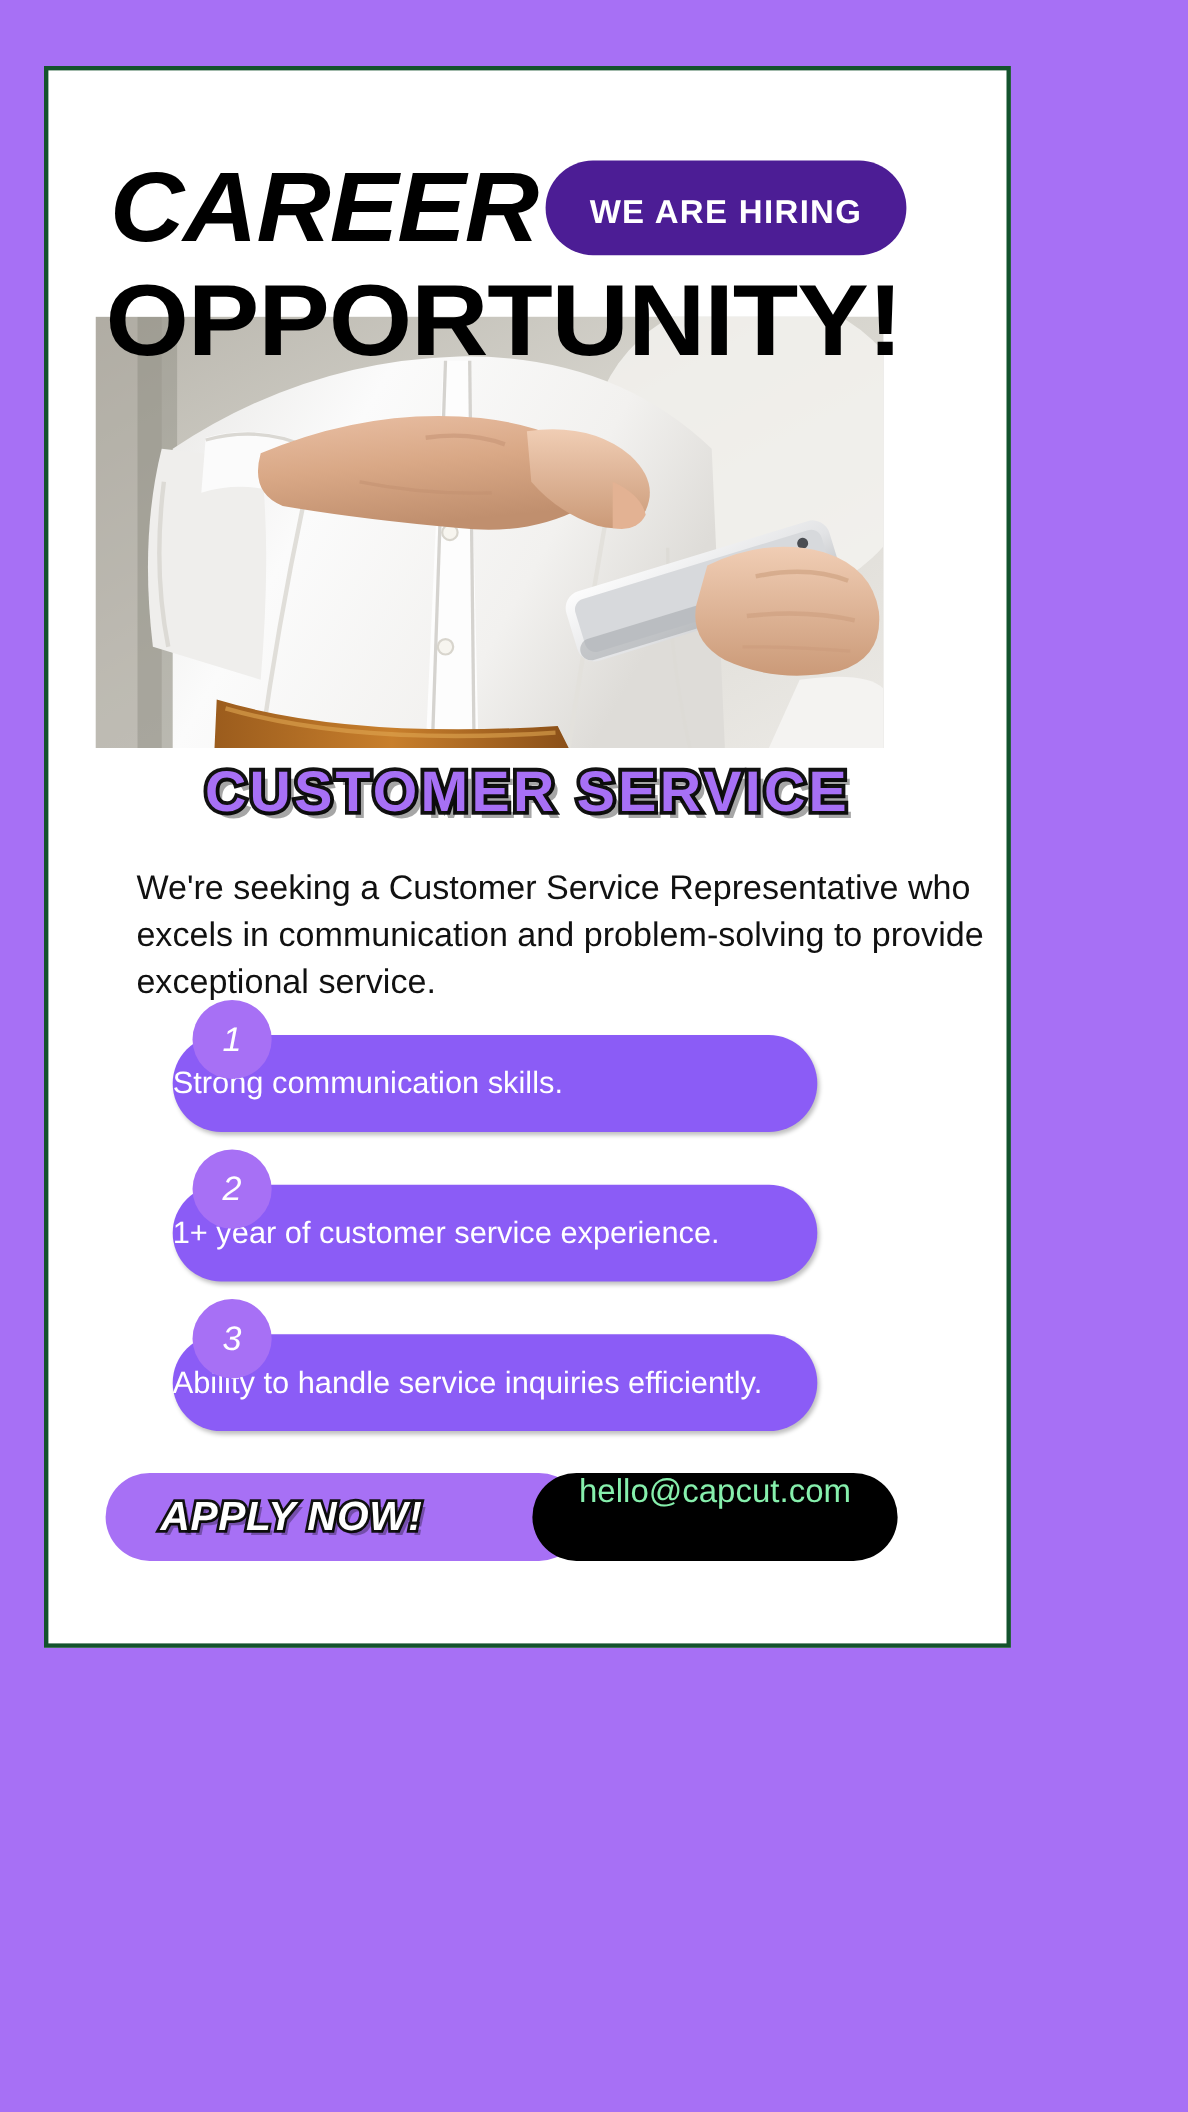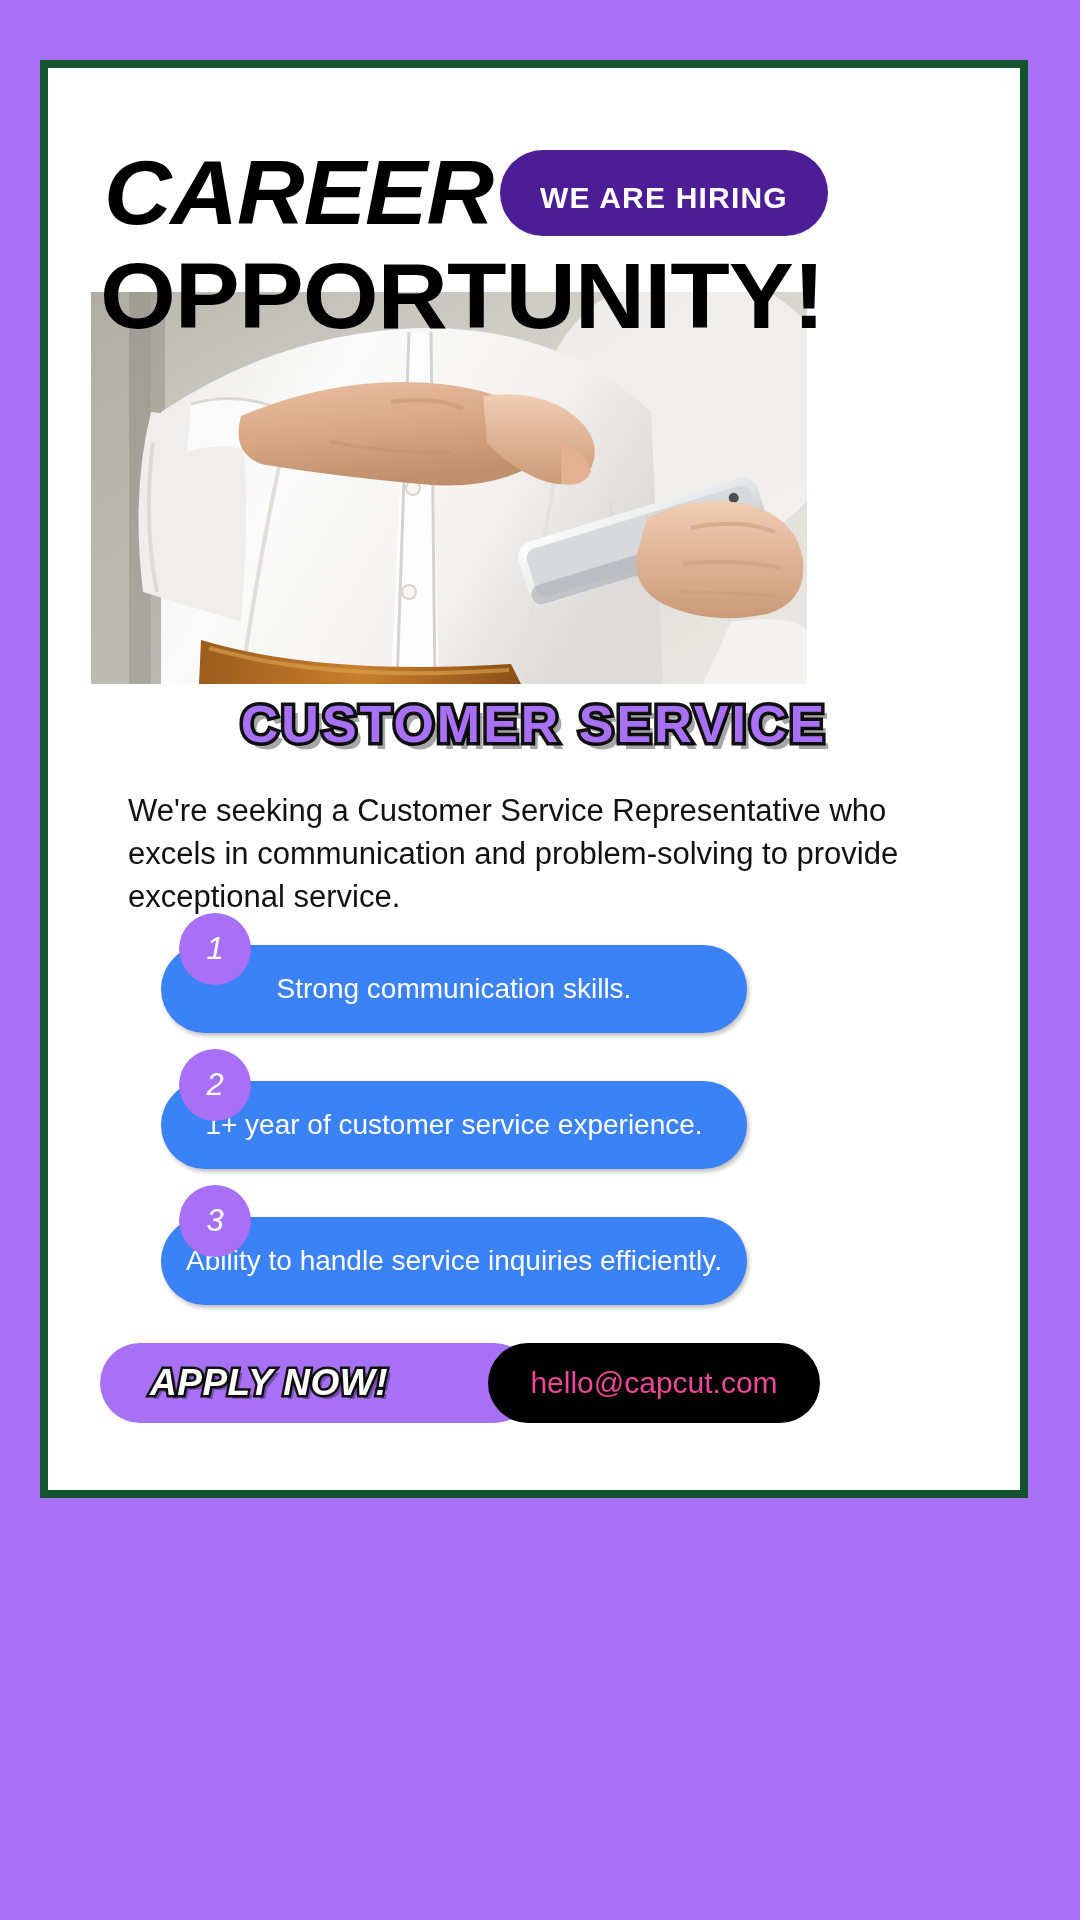--- a/index.html
+++ b/index.html
@@ -14,24 +14,24 @@
     background: #a770f5;
     font-family: "Liberation Sans", sans-serif;
     position: relative;
   }
 
   
   .poster {
     position: absolute;
     left: 40px;
     top: 60px;
-    width: 988px;
+    width: 879px;
     height: 1438px;
     background: #ffffff;
-    border: 8px solid #14532d;
+    border: 4px solid #14532d;
   }
 
   
   .headline {
     position: absolute;
     left: 0;
     top: 0;
     width: 100%;
   }
 
@@ -144,25 +144,24 @@
     position: relative;
     height: 136px;
   }
 
   .req-pill {
     position: absolute;
     left: 113px;
     top: 32px;
     width: 586px;
     height: 88px;
-    background: #3b82f6;
+    background: #8b5cf6;
     border-radius: 46px;
     display: flex;
     align-items: center;
-    justify-content: center;
     color: #ffffff;
     font-size: 28px;
     z-index: 1;
     box-shadow: 2px 3px 4px rgba(0,0,0,0.25);
   }
 
   .req-num {
     position: absolute;
     left: 131px;
     top: 0px;
@@ -217,23 +216,23 @@
 
   .cta-email {
     position: absolute;
     left: 388px;
     top: 0;
     width: 332px;
     height: 80px;
     background: #000000;
     border-radius: 44px;
     display: flex;
-    align-items: center;
+    align-items: flex-start;
     justify-content: center;
-    color: #ec4899;
+    color: #86efac;
     font-size: 30px;
     z-index: 2;
   }
 </style>
 </head>
 <body>
 
 <div class="poster">
 
   <div class="headline">

